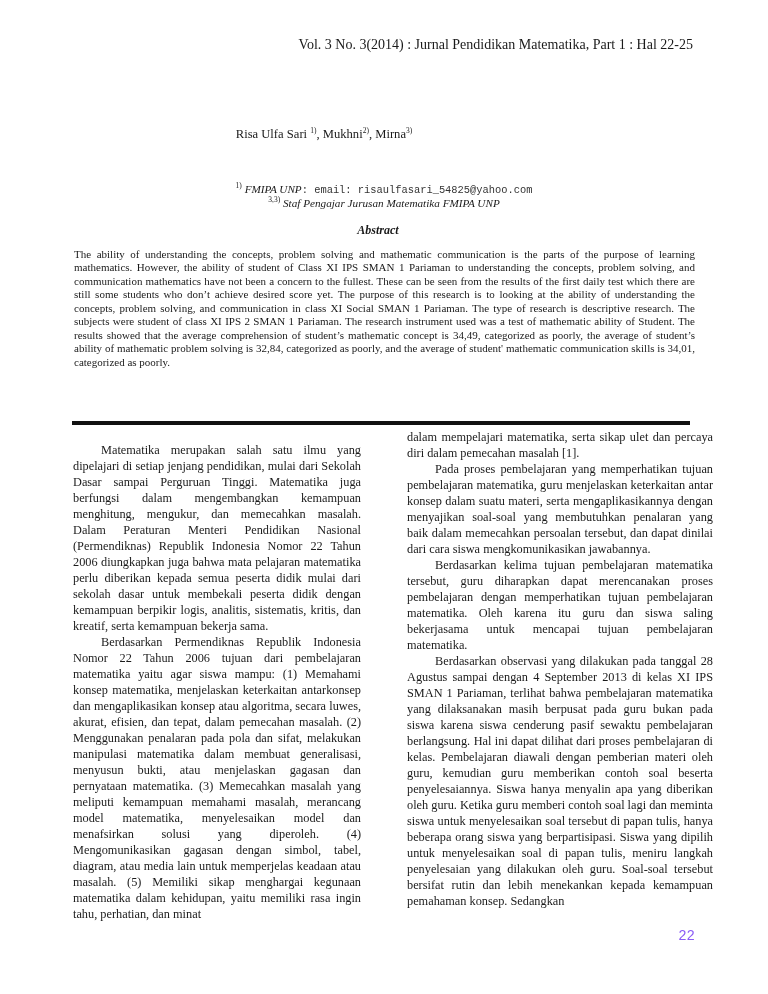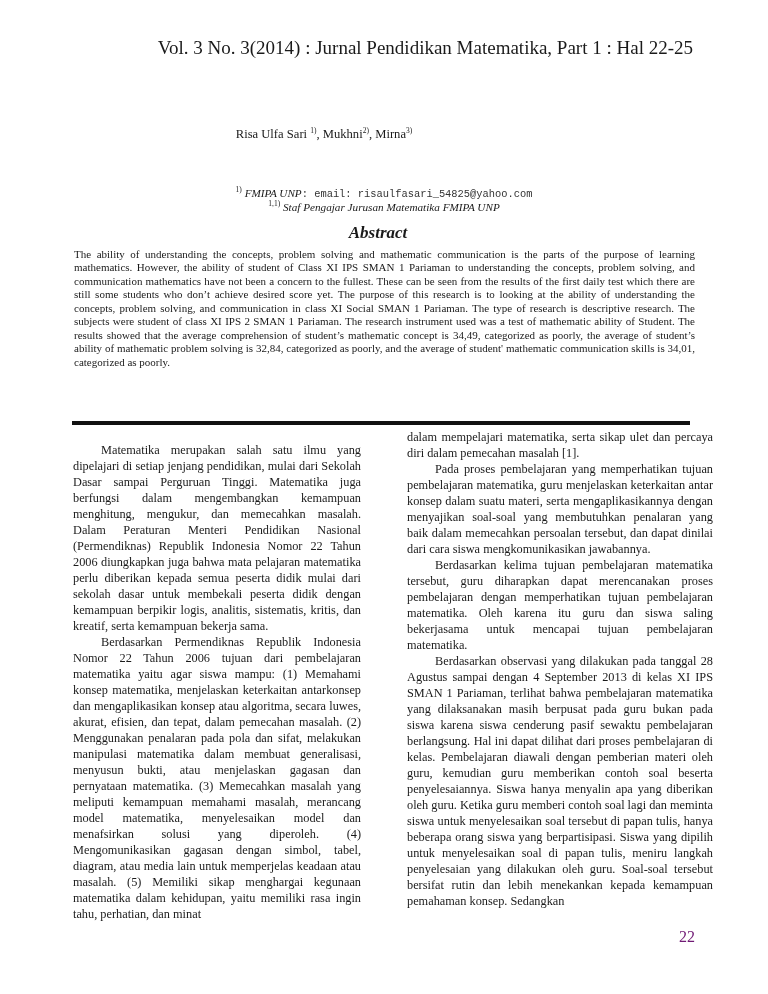--- a/index.html
+++ b/index.html
@@ -1,71 +1,71 @@
 <!DOCTYPE html>
 <html><head>
 <meta charset="utf-8">
 <style>
   html, body { margin: 0; padding: 0; background: #ffffff; }
   body { width: 768px; height: 994px; position: relative; overflow: hidden;
          font-family: "Liberation Serif", "DejaVu Serif", serif; color: #1a1a1a; }
   .page { position: absolute; left: 0; top: 0; width: 768px; height: 994px; }
 
-  .running-head { position: absolute; top: 37px; right: 75px; font-size: 19px; }
+  .running-head { position: absolute; top: 37px; right: 75px; font-size: 14px; }
 
   .title { position: absolute; top: 68px; left: 70px; width: 628px; text-align: center;
            font-weight: bold; font-size: 17.2px; line-height: 19px; letter-spacing: 0; }
 
   .authors { position: absolute; top: 126px; left: 0; width: 648px; text-align: center; font-size: 12.6px; }
   .authors sup, .aff sup { font-size: 7.5px; vertical-align: 5px; }
 
-  .aff { position: absolute; left: 0; width: 768px; text-align: center; font-size: 11.2px; line-height: 22px; }
+  .aff { position: absolute; left: 0; width: 768px; text-align: center; font-size: 11.2px; line-height: 13px; }
   .aff1 { top: 179px; }
   .aff2 { top: 193px; }
   .aff i { font-style: italic; }
   .mono { font-family: "Liberation Mono", "DejaVu Sans Mono", monospace; font-size: 10.4px; color: #333; }
 
   .abstract-head { position: absolute; top: 223px; left: 0; width: 756px; text-align: center;
-                   font-size: 17px; font-weight: bold; font-style: italic; }
+                   font-size: 12px; font-weight: bold; font-style: italic; }
 
   .abstract { position: absolute; top: 248px; left: 74px; width: 621px; font-size: 11px;
               line-height: 13.45px; text-align: justify; text-align-last: left; }
 
   .keywords { position: absolute; top: 401px; left: 74px; font-size: 11.4px; font-style: italic; }
   .keywords b { font-weight: bold; }
 
   .rule { position: absolute; top: 421px; left: 72px; width: 618px; height: 4px; background: #111; }
 
   .col { position: absolute; font-size: 12.3px; line-height: 16px; text-align: justify; margin-top: 6px; }
   .col-left { top: 436px; left: 73px; width: 288px; }
   .col-right { top: 423px; left: 407px; width: 306px; }
   .col p { margin: 0; text-indent: 28px; }
   .col p.noindent { text-indent: 0; }
   .sec-head { text-align: center; font-weight: bold; font-size: 11.8px; margin: 0 0 15px 0; text-indent: 0; }
 
-  .page-number { position: absolute; top: 928px; right: 73px; font-family: Liberation Serif, serif; font-size: 16px; color: #701a75; }
+  .page-number { position: absolute; top: 928px; right: 73px; font-family: Liberation Mono, monospace; font-size: 14px; color: #8b5cf6; }
 </style>
 </head>
 <body>
 
 <div class="page">
 
   <div class="running-head">Vol. 3 No. 3(2014) : Jurnal Pendidikan Matematika, Part 1 : Hal 22-25</div>
 
 
   <div class="authors">
     <span>Risa Ulfa Sari </span><sup>1)</sup><span>, </span><span>Mukhni</span><sup>2)</sup><span>, </span><span>Mirna</span><sup>3)</sup>
   </div>
 
   <div class="aff aff1">
     <sup>1)</sup>
     <i>FMIPA UNP</i><span class="mono">: email: risaulfasari_54825@yahoo.com</span>
   </div>
   <div class="aff aff2">
-    <sup>1,1)</sup>
+    <sup>3,3)</sup>
     <i>Staf Pengajar Jurusan Matematika FMIPA UNP</i>
   </div>
 
   <div class="abstract-head">Abstract</div>
   <div class="abstract">The ability of understanding the concepts, problem solving and mathematic communication is the parts of the purpose of learning mathematics. However, the ability of student of Class XI IPS SMAN 1 Pariaman to understanding the concepts, problem solving, and communication mathematics have not been a concern to the fullest. These can be seen from the results of the first daily test which there are still some students who don’t achieve desired score yet. The purpose of this research is to looking at the ability of understanding the concepts, problem solving, and communication in class XI Social SMAN 1 Pariaman. The type of research is descriptive research. The subjects were student of class XI IPS 2 SMAN 1 Pariaman. The research instrument used was a test of mathematic ability of Student. The results showed that the average comprehension of student’s mathematic concept is 34,49, categorized  as poorly, the average of student’s ability of mathematic problem solving is 32,84, categorized as poorly, and the average of student' mathematic communication skills is 34,01, categorized  as poorly.</div>
 
 
   <div class="rule"></div>
 
   <div class="col col-left">

